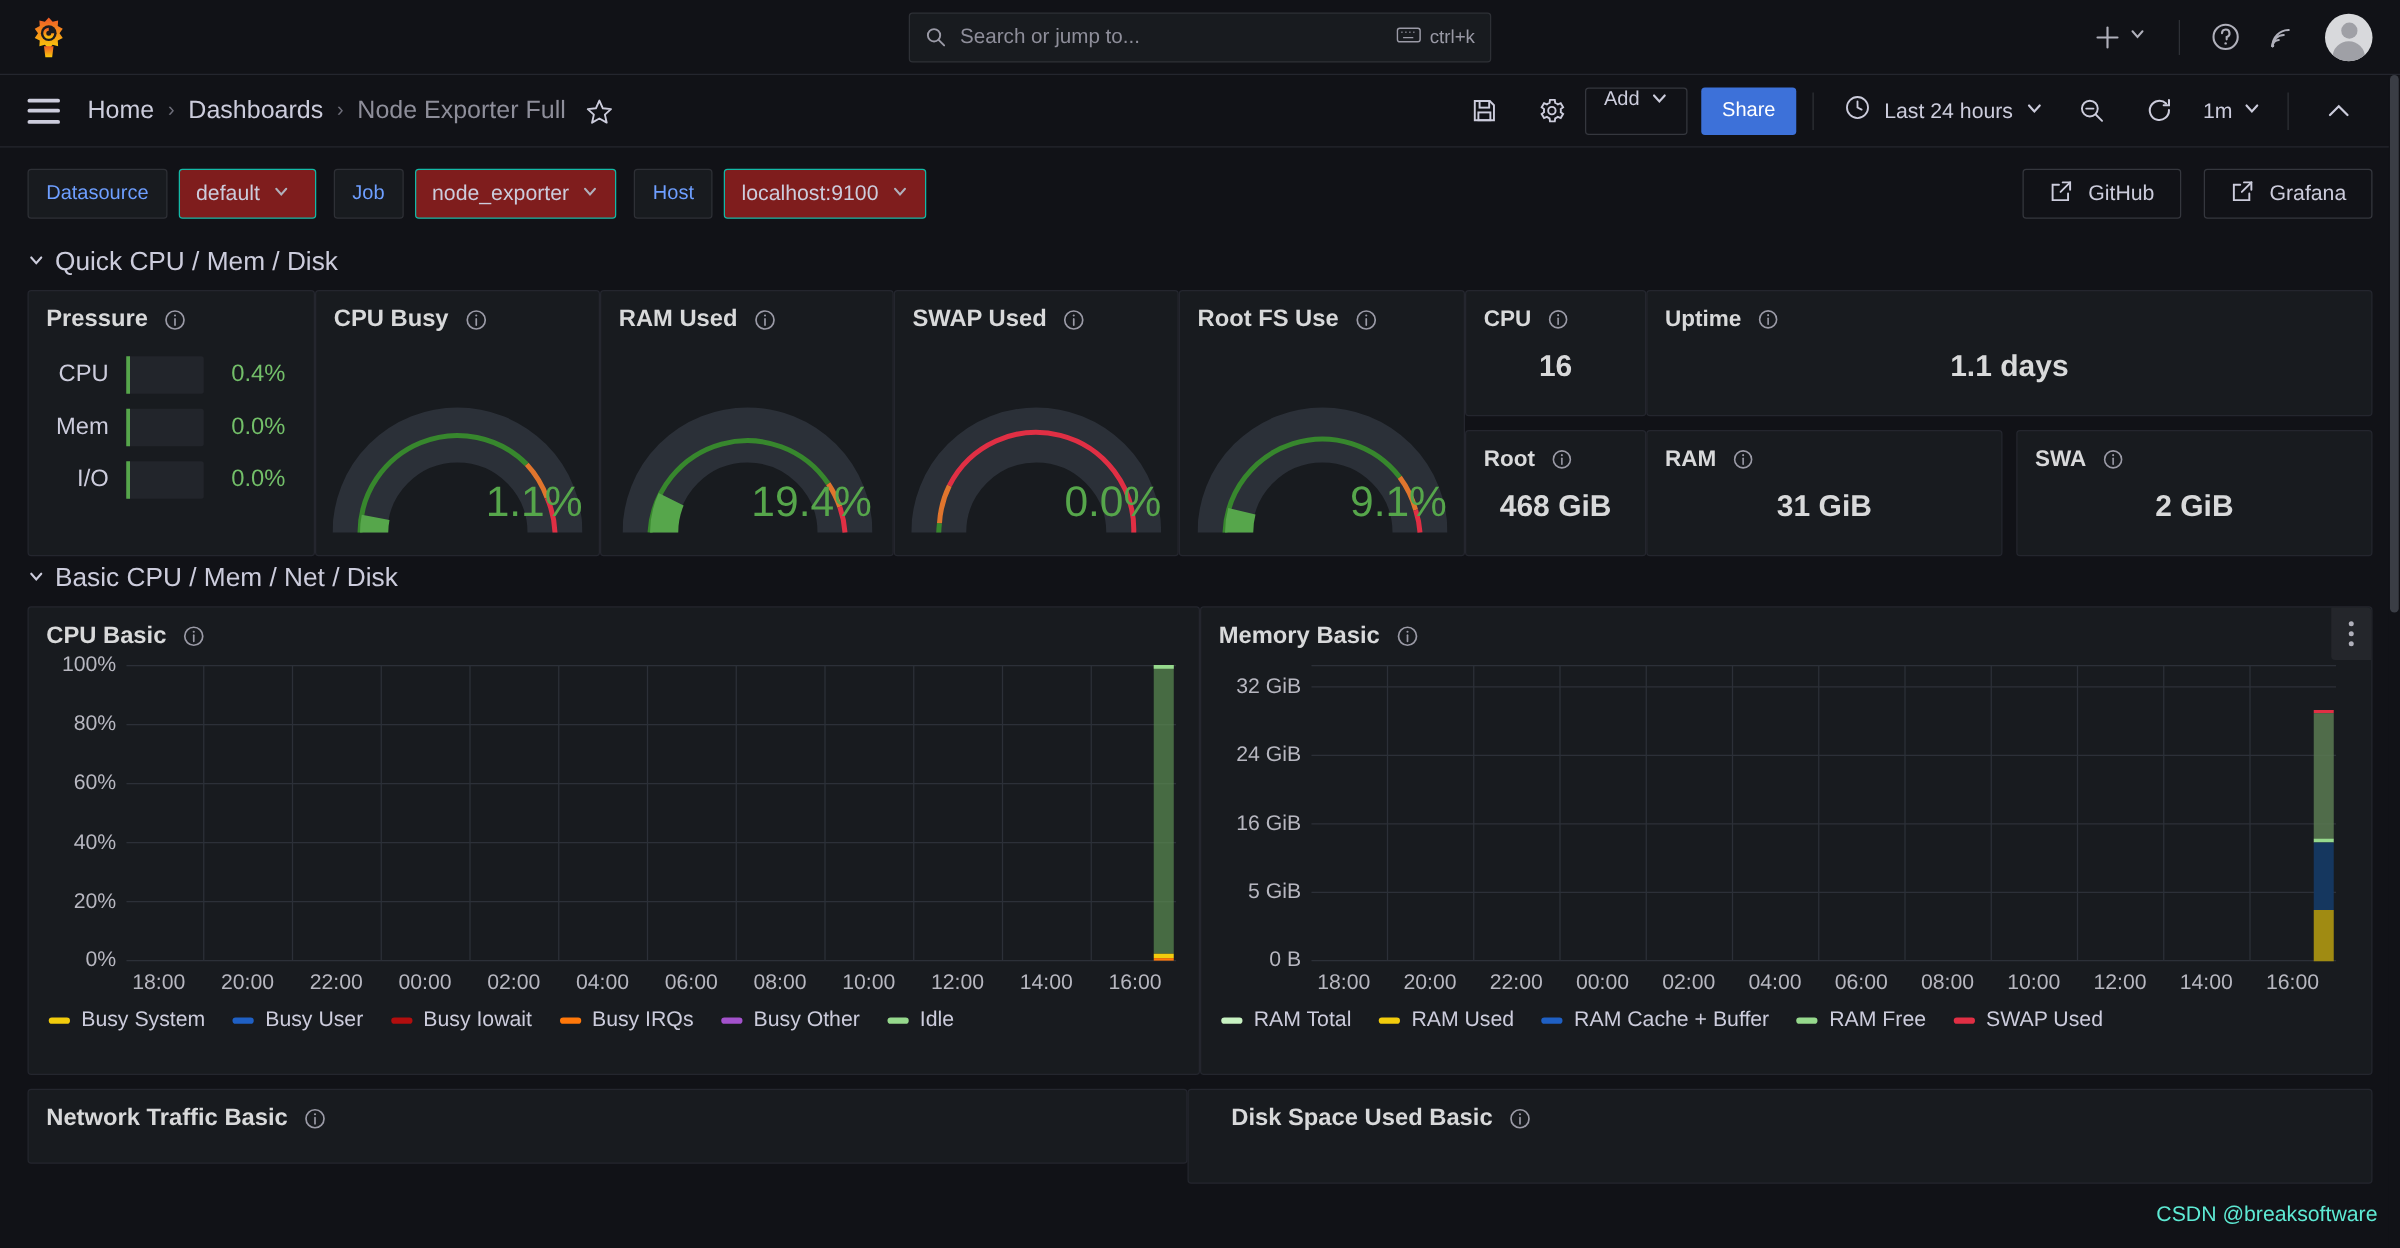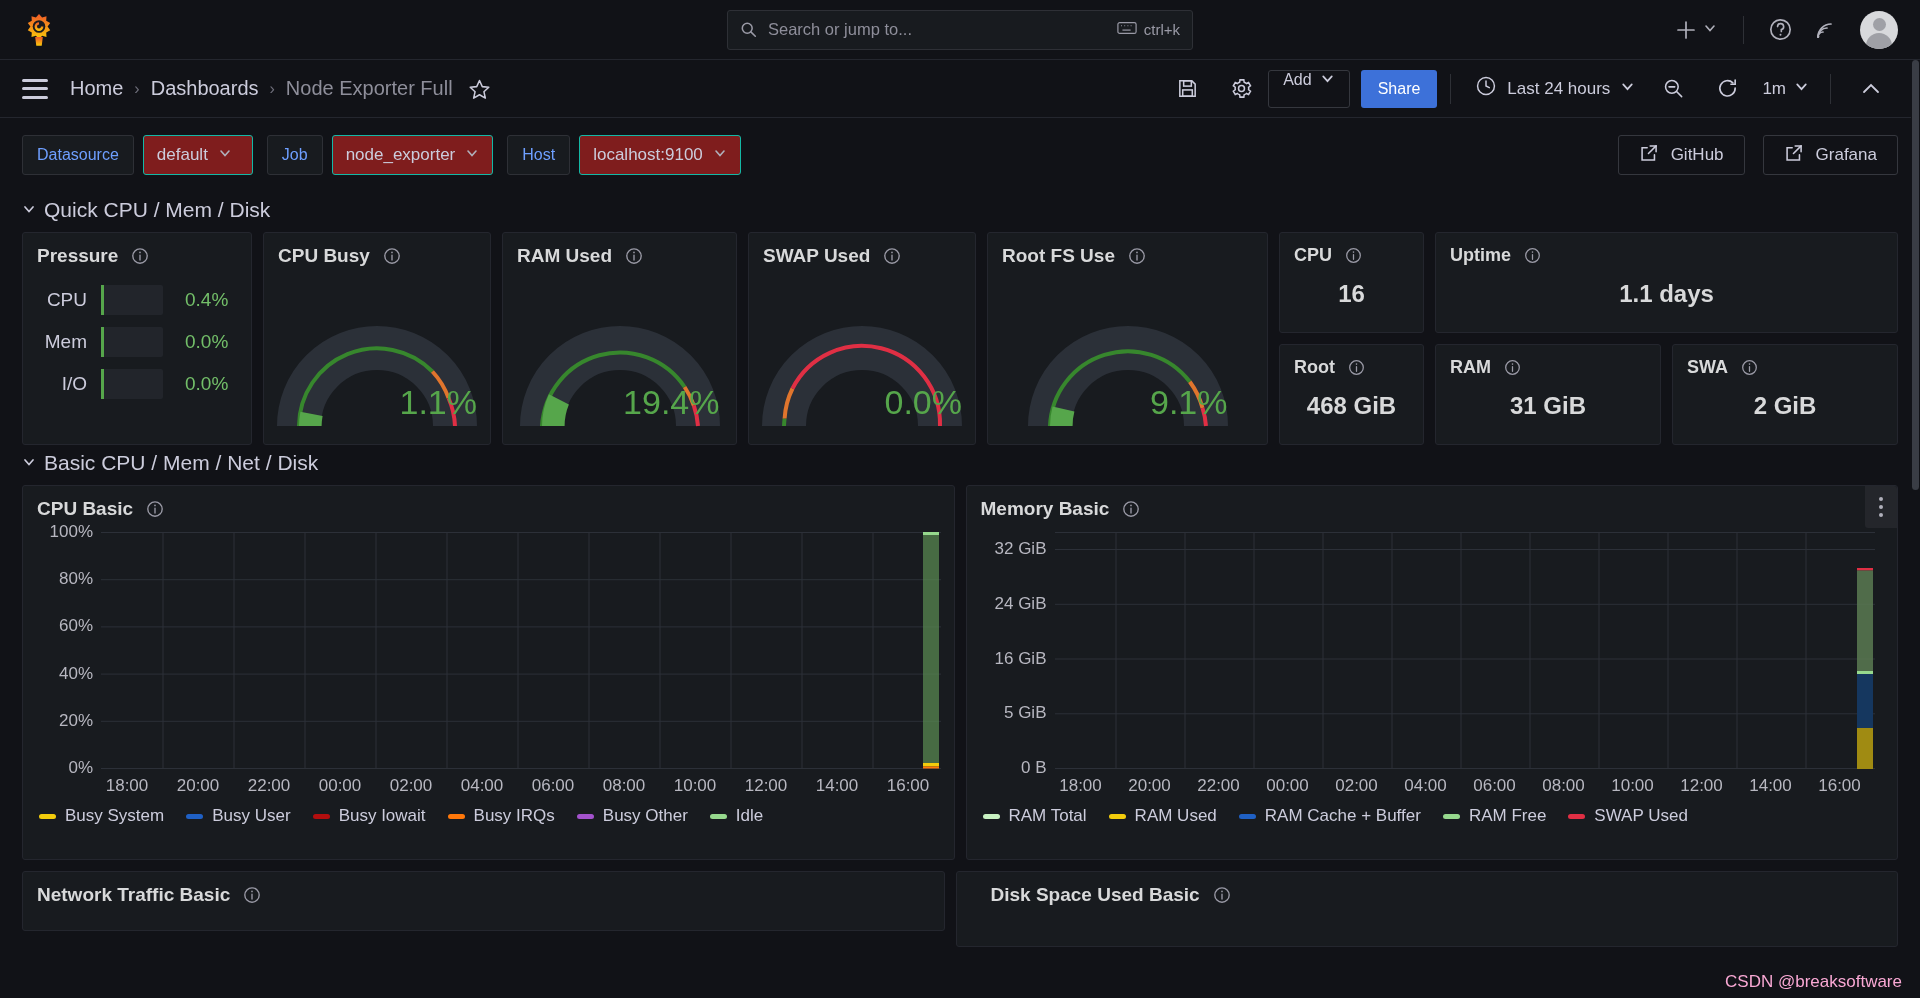--- a/index.html
+++ b/index.html
@@ -97,21 +97,21 @@
     display:flex; align-items:center; gap:12px; cursor:pointer;
   }
 
   
   .rowhdr { display:flex; align-items:center; gap:8px; padding: 6px 22px 10px 22px; cursor:pointer;}
   .rowhdr .caret { color:#ccccdc; font-size: 15px; }
   .rowhdr .txt { font-size: 21px; color:#ccccdc; font-weight: 500; }
 
   
   .panels { padding: 0 22px; }
-  .prow { display:flex; gap: 11px; }
+  .prow { display:flex; }
   .panel {
     background:#181b1f; border:1px solid #24262e; border-radius:3px; position:relative;
   }
   .ptitle {
     display:flex; align-items:center; gap: 13px;
     padding: 12px 0 0 14px; font-size: 19px; font-weight: 600; color:#d8d9da;
     white-space: nowrap; overflow:hidden;
   }
   .ptitle.small { font-size:18px; }
   .info-i { flex:0 0 auto; width:18px; height:18px; cursor:pointer; }
@@ -142,21 +142,21 @@
 
   
   .chart-area { position:relative; }
   .yaxis-lbl { position:absolute; right:0; transform:translateY(-50%); font-size:17px; color:#b7b7c0; white-space:nowrap;margin-left:16px; }
   .xaxis-lbl { position:absolute; transform:translateX(-50%); font-size:17px; color:#b7b7c0; white-space:nowrap; }
   .legend { display:flex; flex-wrap:wrap; gap: 10px 22px; padding: 8px 0 0 16px; }
   .leg-item { display:flex; align-items:center; gap:9px; font-size:17px; color:#ccccdc; cursor:pointer; }
   .leg-swatch { width:17px; height:5px; border-radius:3px; }
 
   .watermark {
-    position:absolute; right: 18px; bottom: 6px; font-size: 17px; color:#f9a8d4;
+    position:absolute; right: 18px; bottom: 16px; font-size: 17px; color:#5eead4;
   }
   
   .scroll-track { position:absolute; right:0; top:60px; bottom:0; width:9px; background:#111217; }
   .scroll-thumb { position:absolute; right:1px; top:0px; width:7px; height:430px; background:#3a3d45; border-radius:4px; }
 </style>
 </head>
 <body>
 
 <div class="topnav">
   <div class="grafana-logo">
@@ -483,21 +483,21 @@
             <path d="M22 148 A78 78 0 0 1 178 148" fill="none" stroke="#2b3038" stroke-width="44"></path>
             <path d="M22 148 A78 78 0 0 1 22.6 140.5" fill="none" stroke="#37872d" stroke-width="4"></path>
             <path d="M22.6 140.5 A78 78 0 0 1 30.5 110.5" fill="none" stroke="#e0752d" stroke-width="4"></path>
             <path d="M30.5 110.5 A78 78 0 0 1 178 148" fill="none" stroke="#e02f44" stroke-width="4"></path>
           </svg>
           <div class="gauge-text">0.0%</div>
         </div>
       </div>
     </div>
 
-    <div class="panel" style="width:281px;height:213px;">
+    <div class="panel" style="width:229px;height:213px;">
       <div class="ptitle">
         <span style="overflow:hidden;text-overflow:clip;max-width:118px;display:inline-block;">Root FS Use</span>
         <span class="info-i"><svg viewBox="0 0 20 20" width="18" height="18" fill="none" stroke="#9a9aa6" stroke-width="1.5">
               <circle cx="10" cy="10" r="8"></circle>
               <line x1="10" y1="9" x2="10" y2="14.5" stroke-linecap="round"></line>
               <circle cx="10" cy="6" r="0.95" fill="#9a9aa6" stroke="none"></circle>
             </svg></span>
       </div>
       <div class="gauge-wrap">
         <div class="gauge" style="width:200px;height:150px;">

